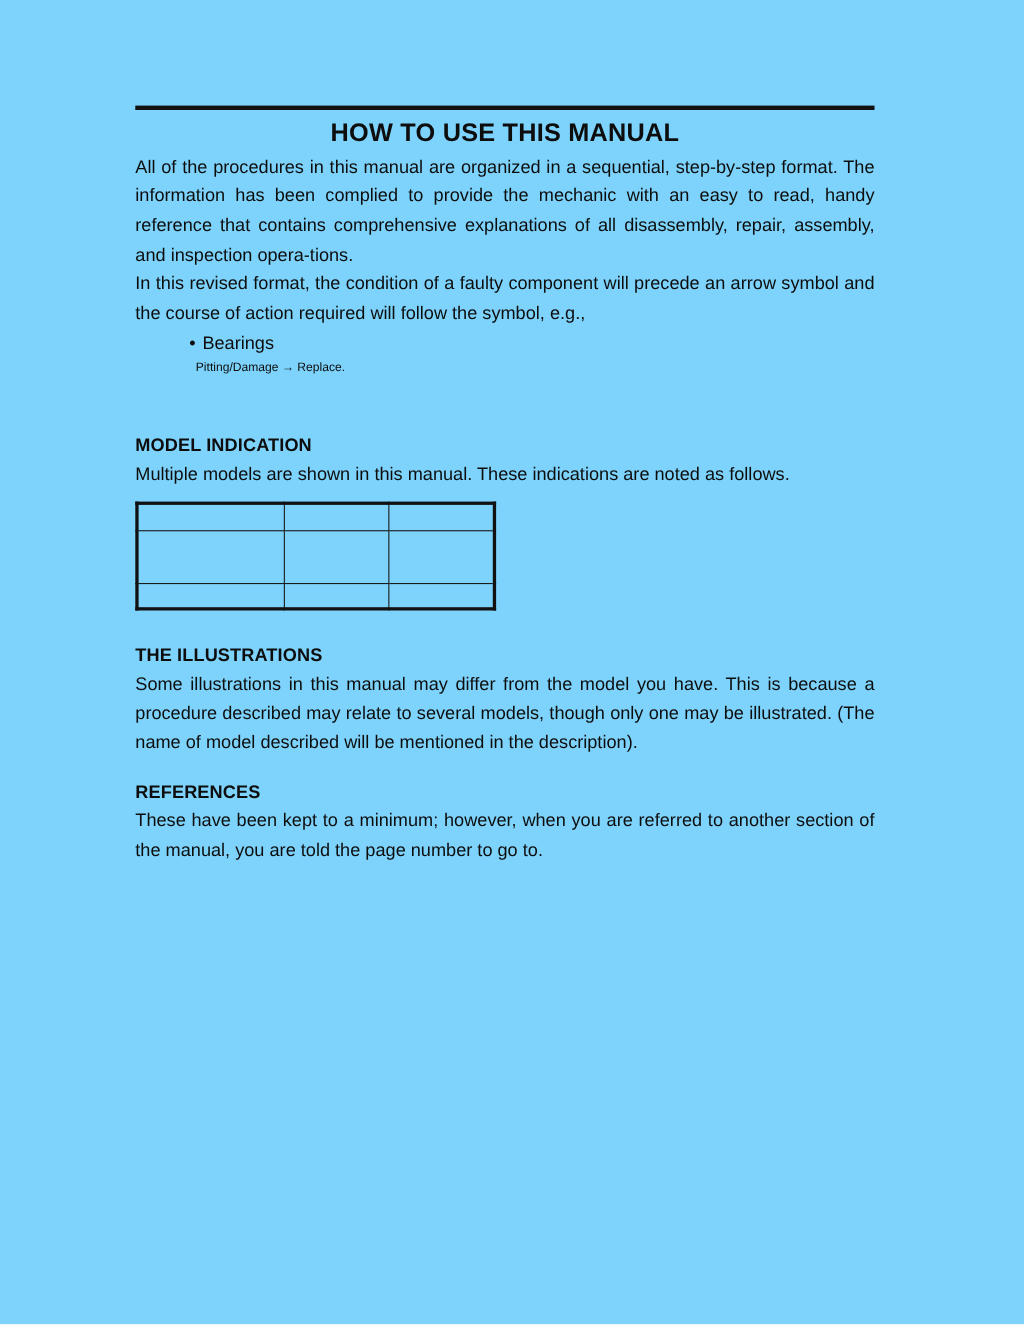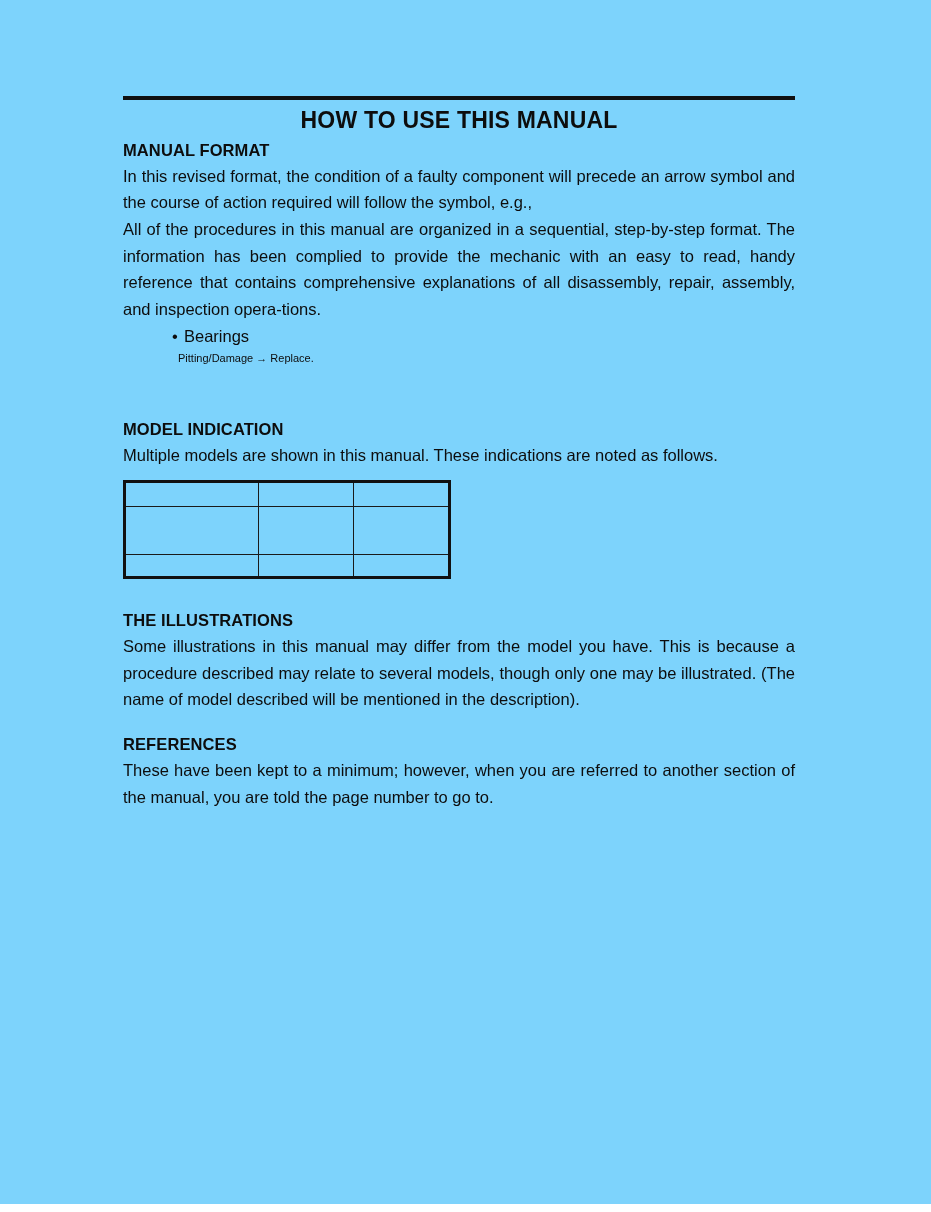--- a/index.html
+++ b/index.html
@@ -107,25 +107,24 @@
 </head>
 <body>
 
 <div class="page">
   <div class="content">
 
     <div class="top-rule"></div>
 
     <h1 class="doc-title">HOW TO USE THIS MANUAL</h1>
 
-    <h2 class="section-heading">MANUAL FORMAT</h2>
+
+    <p class="body-text">All of the procedures in this manual are organized in a sequential, step-by-step format. The information has been complied to provide the mechanic with an easy to read, handy reference that contains comprehensive explanations of all disassembly, repair, assembly, and inspection opera-tions.</p>
 
     <p class="body-text">In this revised format, the condition of a faulty component will precede an arrow symbol and the course of action required will follow the symbol, e.g.,</p>
-
-    <p class="body-text">All of the procedures in this manual are organized in a sequential, step-by-step format. The information has been complied to provide the mechanic with an easy to read, handy reference that contains comprehensive explanations of all disassembly, repair, assembly, and inspection opera-tions.</p>
 
     <div class="bullet-block">
       <div class="bullet-line">
         <span class="dot">•</span>
         <span>Bearings</span>
       </div>
       <div class="bullet-sub">Pitting/Damage → Replace.</div>
     </div>
 
     <div class="gap-md"></div>

